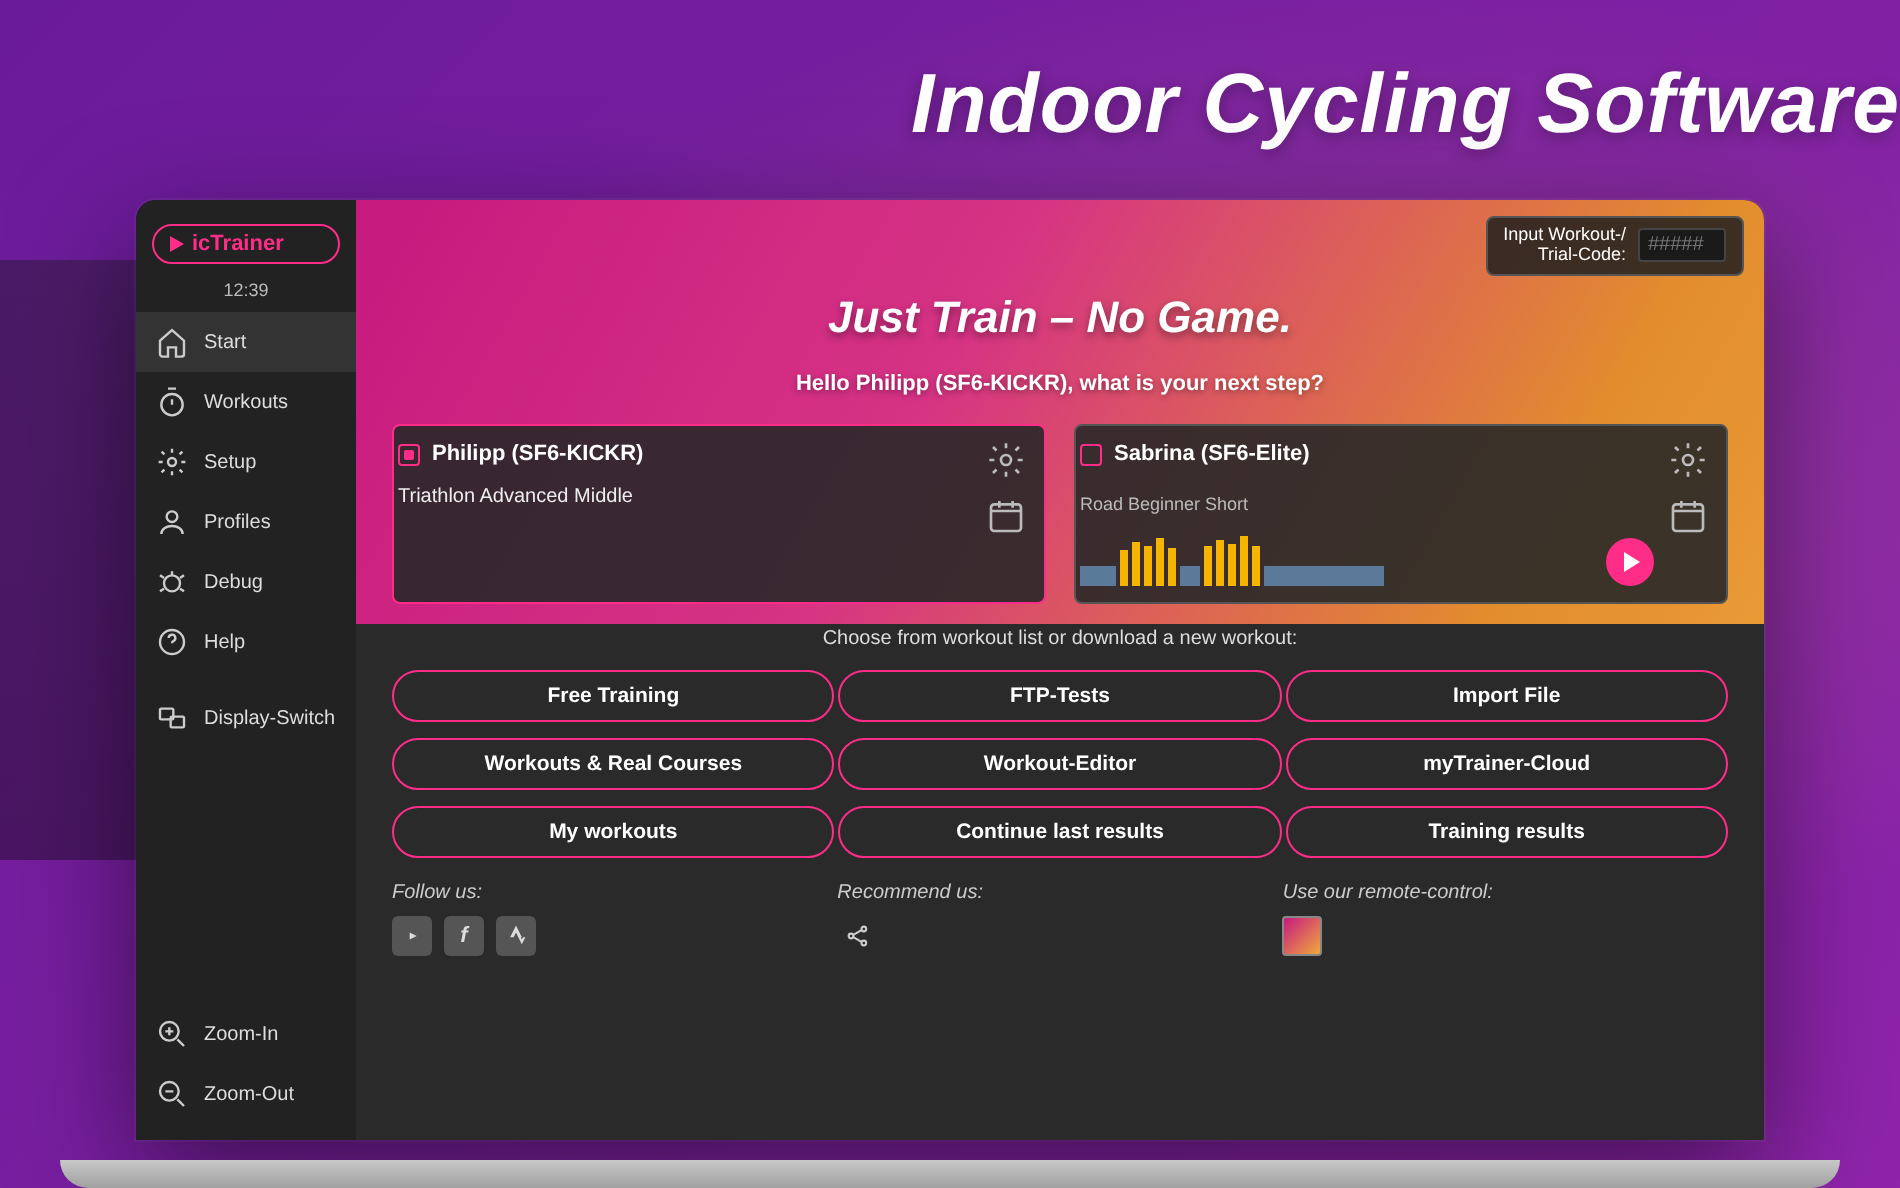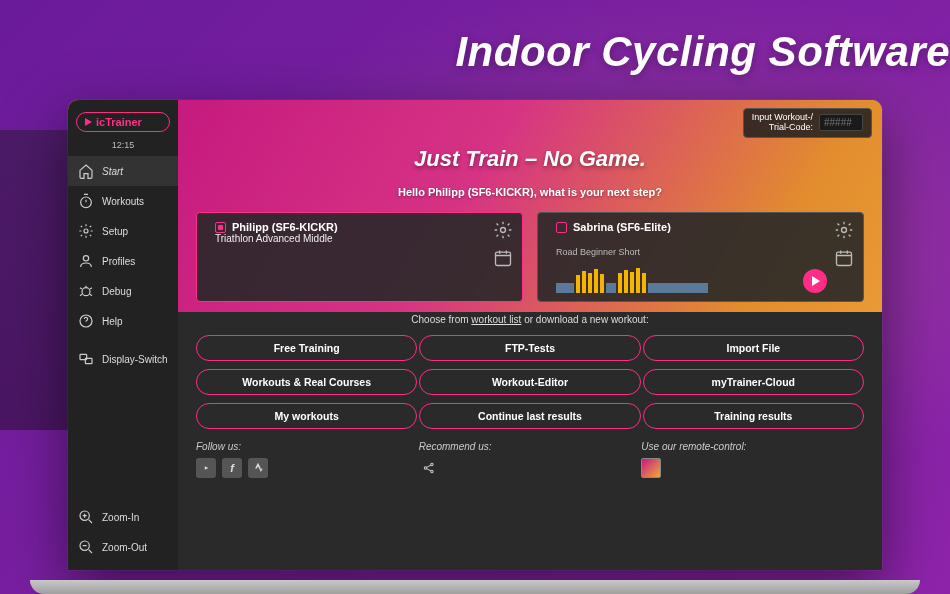--- a/index.html
+++ b/index.html
@@ -1,56 +1,56 @@
 <!DOCTYPE html>
 <html><head>
 <meta charset="utf-8">
 <style>
 * { margin: 0; padding: 0; box-sizing: border-box; font-family: -apple-system, Helvetica, Arial, sans-serif; }
 body { width: 950px; height: 594px; overflow: hidden; position: relative; background: linear-gradient(135deg, #7a1fa2 0%, #9c27b0 40%, #b84dd1 100%); }
 .bg-overlay { position: absolute; inset: 0; background: radial-gradient(ellipse at 70% 40%, rgba(255,200,100,0.15), transparent 50%), linear-gradient(135deg, #6a1b9a, #8e24aa); }
 .marketing-title { position: absolute; top: 28px; left: 0; right: 0; text-align: right; color: #fff; font-size: 42px; font-weight: 700; font-style: italic; letter-spacing: 0.5px; text-shadow: 0 2px 8px rgba(0,0,0,0.3); }
 .laptop-frame { position: absolute; left: 68px; top: 100px; width: 814px; height: 470px; background: #1e1e1e; border-radius: 10px 10px 0 0; box-shadow: 0 20px 60px rgba(0,0,0,0.5), 0 0 0 1px rgba(255,255,255,0.05); overflow: hidden; }
 .laptop-base { position: absolute; left: 30px; right: 30px; bottom: 0; height: 14px; background: linear-gradient(#c8c8c8, #a0a0a0); border-radius: 0 0 14px 14px; }
-.app { position: absolute; inset: 0; display: flex; background: #eab308; }
+.app { position: absolute; inset: 0; display: flex; background: #eab308; border-radius: 20px; }
 .sidebar { width: 110px; background: #222; display: flex; flex-direction: column; padding: 8px 0; color: #ccc; font-size: 10px; }
 .logo { margin: 4px 8px 4px 8px; border: 1px solid #ff2d87; border-radius: 14px; padding: 3px 8px; display: flex; align-items: center; gap: 4px; color: #ff2d87; font-weight: 600; font-size: 11px; }
 .logo-play { width: 0; height: 0; border-left: 7px solid #ff2d87; border-top: 4px solid transparent; border-bottom: 4px solid transparent; }
 .clock { text-align: center; font-size: 9px; color: #bbb; margin: 4px 0 6px; }
 .nav-item { display: flex; align-items: center; gap: 8px; padding: 7px 10px; cursor: pointer; color: #ddd; }
-.nav-item.active { background: #333; font-style: italic; }
+.nav-item.active { background: #333; }
 .nav-icon { width: 16px; height: 16px; display: flex; align-items: center; justify-content: center; }
 .nav-icon svg { width: 16px; height: 16px; stroke: #ccc; fill: none; stroke-width: 1.8; }
 .nav-sep { flex: 0 0 8px; }
 .nav-spacer { flex: 1; }
 .main { flex: 1; position: relative; background: linear-gradient(120deg, #c61a7f 0%, #d63384 35%, #e28c2e 70%, #f0a83c 100%); display: flex; flex-direction: column; color: #fff; }
 .main-dark { position: absolute; left: 0; right: 0; bottom: 0; height: 55%; background: #2a2a2a; }
 .trial-box { position: absolute; top: 8px; right: 10px; background: rgba(30,30,30,0.85); border: 1px solid #555; border-radius: 4px; padding: 4px 8px; display: flex; align-items: center; gap: 6px; font-size: 9px; }
 .trial-label { text-align: right; line-height: 1.1; }
 .trial-input { background: #1a1a1a; border: 1px solid #444; color: #888; padding: 2px 4px; font-size: 10px; width: 44px; border-radius: 2px; }
 .hero-title { text-align: center; font-size: 22px; font-weight: 700; font-style: italic; margin-top: 46px; text-shadow: 0 2px 4px rgba(0,0,0,0.4); }
 .hero-sub { text-align: center; font-size: 11px; font-weight: 600; margin-top: 14px; text-shadow: 0 1px 3px rgba(0,0,0,0.4); }
 .cards { display: flex; gap: 14px; padding: 14px 18px 0; position: relative; z-index: 2; }
-.card { flex: 1; background: rgba(40,40,40,0.9); border: 1px solid #555; border-radius: 4px; padding: 8px 18px; position: relative; min-height: 78px; }
+.card { flex: 1; background: rgba(40,40,40,0.9); border: 1px solid #555; border-radius: 4px; padding: 8px 2px; position: relative; min-height: 78px; }
 .card.active { border-color: #ff2d87; }
 .card-head { display: flex; align-items: center; gap: 6px; font-size: 11px; font-weight: 600; }
 .checkbox { width: 11px; height: 11px; border: 1.5px solid #ff2d87; border-radius: 2px; display: inline-flex; align-items: center; justify-content: center; }
 .checkbox.checked::after { content: ""; width: 5px; height: 5px; background: #ff2d87; border-radius: 1px; }
 .card-sub { font-size: 9px; color: #bbb; margin-top: 14px; }
-.card-body { font-size: 10px; color: #eee; }
+.card-body { font-size: 10px; margin-top: 10px; color: #eee; }
 .card-icons { position: absolute; right: 8px; top: 6px; display: flex; flex-direction: column; gap: 6px; }
 .card-icons .ic, .play-btn { width: 22px; height: 22px; display: flex; align-items: center; justify-content: center; cursor: pointer; }
 .card-icons svg { width: 20px; height: 20px; stroke: #bbb; fill: none; stroke-width: 1.6; }
 .workout-bars { display: flex; align-items: flex-end; gap: 2px; height: 30px; margin-top: 6px; }
 .workout-bars .b { width: 4px; background: #f5b400; }
 .workout-bars .b.low { background: #5b7a9a; height: 10px; width: 18px; }
 .play-btn { position: absolute; right: 36px; bottom: 8px; width: 24px; height: 24px; background: #ff2d87; border-radius: 50%; }
 .play-btn::after { content: ""; border-left: 8px solid #fff; border-top: 5px solid transparent; border-bottom: 5px solid transparent; margin-left: 2px; }
 .choose-line { position: relative; z-index: 2; text-align: center; font-size: 10px; color: #ddd; margin-top: 12px; }
-.choose-line .u { text-decoration: underline; cursor: pointer; margin-top: 33px; }
+.choose-line .u { cursor: pointer; margin-top: 33px; }
 .btn-grid { position: relative; z-index: 2; display: grid; grid-template-columns: repeat(3, 1fr); gap: 8px 2px; padding: 10px 18px 0; }
 .pill { border: 1.5px solid #ff2d87; border-radius: 16px; padding: 6px 0; text-align: center; font-size: 10.5px; font-weight: 600; color: #fff; cursor: pointer; background: transparent; }
 .footer { position: relative; z-index: 2; display: flex; padding: 12px 18px 10px; font-size: 10px; color: #ccc; font-style: italic; }
 .footer-col { flex: 1; }
 .footer-icons { display: flex; gap: 6px; margin-top: 6px; }
 .fi { width: 20px; height: 20px; background: #555; border-radius: 3px; display: flex; align-items: center; justify-content: center; color: #ddd; font-size: 11px; font-weight: 700; cursor: pointer; }
 .fi svg { width: 14px; height: 14px; fill: #ddd; }
 .remote-icon { width: 20px; height: 20px; background: linear-gradient(135deg,#c61a7f,#f0a83c); border: 1px solid #888; border-radius: 2px; margin-top: 6px; cursor: pointer; }
 .bg-monitor { position: absolute; left: 0; top: 130px; width: 90px; height: 300px; background: linear-gradient(#1a1a1a,#0a0a0a); opacity: 0.4; }
 </style>
@@ -63,21 +63,21 @@
 <div class="marketing-title">Indoor Cycling Software</div>
 
 <div class="laptop-frame">
   <div class="app">
 
     <div class="sidebar">
       <div class="logo">
         <span class="logo-play"></span>
         <span>icTrainer</span>
       </div>
-      <div class="clock">12:15</div>
+      <div class="clock">12:39</div>
 
       <div class="nav-item active">
         <span class="nav-icon">
             <svg viewBox="0 0 24 24">
               <path d="M3 11l9-8 9 8v10a2 2 0 0 1-2 2h-4v-7h-6v7H5a2 2 0 0 1-2-2z"></path>
             </svg>
           </span>
         <span>Start</span>
       </div>
       <div class="nav-item">

